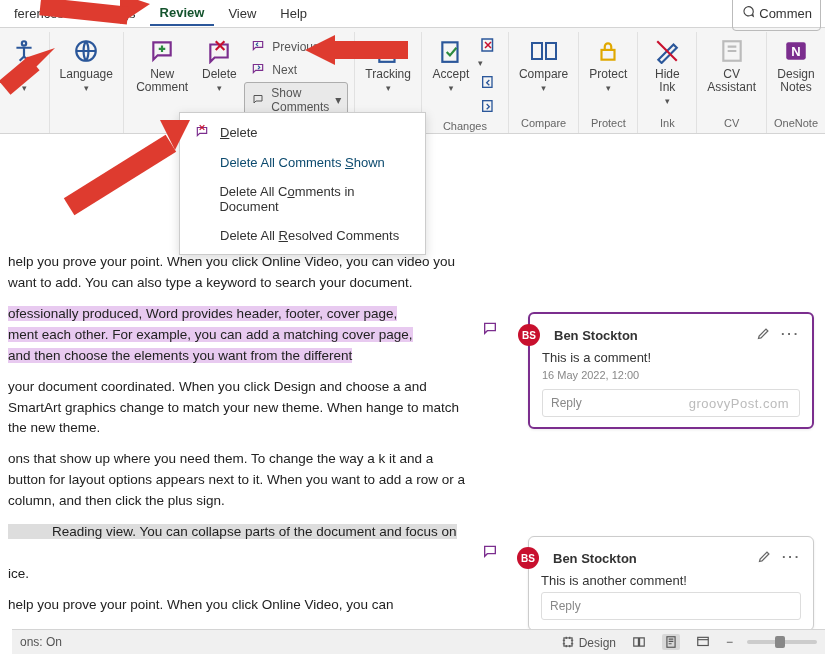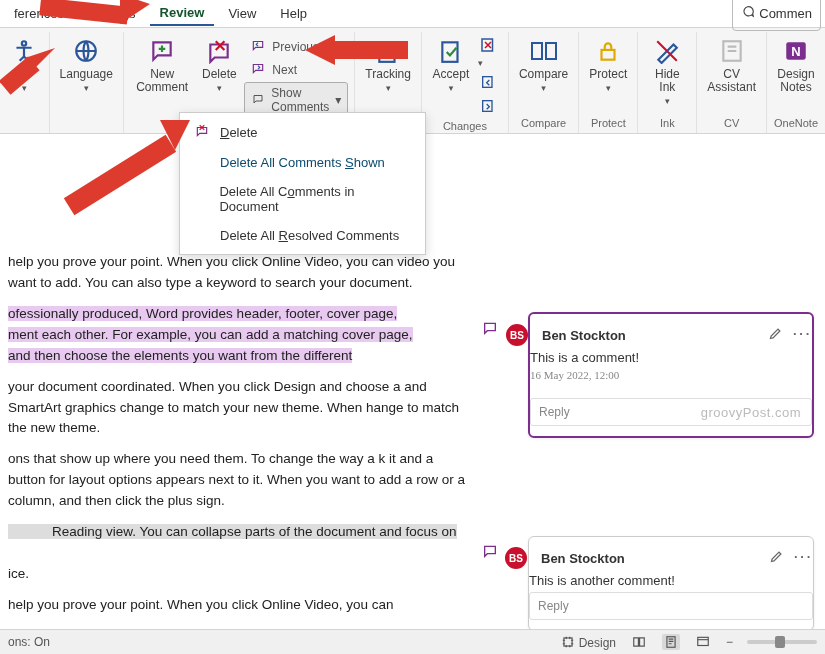--- a/index.html
+++ b/index.html
@@ -123,54 +123,54 @@
     .doc p { margin-bottom: 10px; }
     .hl-purple { background: #e8caf0; }
     .hl-grey { background: #ddd; padding-left: 44px; }
     .doc-spacer { height: 110px; }
     .comment-card {
       position: absolute;
       background: #fff;
       border: 1px solid #ccc;
       border-radius: 6px;
       width: 286px;
-      padding: 10px 0;
+      padding: 10px 12px;
       font-size: 13px;
       box-shadow: 0 1px 3px rgba(0,0,0,.08);
     }
     .comment-card.active {
       border: 2px solid #7b2e8e;
     }
     .cc-head { display: flex; align-items: center; gap: 8px; margin-bottom: 4px; }
     .avatar {
       width: 22px; height: 22px; border-radius: 50%;
       background: #c8102e; color: #fff;
       display: flex; align-items: center; justify-content: center;
       font-size: 10px; font-weight: 600;
       position: relative;
       left: -24px;
       margin-right: -18px;
     }
     .cc-name { font-weight: 600; flex: 1; }
     .cc-actions { display: flex; gap: 10px; color: #666; }
     .cc-body { margin: 2px 0 4px 0; }
-    .cc-ts { color: #888; font-size: 11px; margin-bottom: 17px; font-family: Liberation Serif, serif;}
+    .cc-ts { color: #888; font-size: 11px; margin-bottom: 8px;}
     .cc-reply {
       border: 1px solid #ddd; border-radius: 3px;
       padding: 6px 8px; color: #888; font-size: 12px;
       position: relative;
     }
     .watermark {
       position: absolute; right: 10px; top: 50%; transform: translateY(-50%);
       color: #bbb; font-size: 13px; letter-spacing: .5px;
     }
     
     .statusbar {
       position: absolute;
-      left: 0; bottom: 0; right: 0;
+      left: 12px; bottom: 0; right: 0;
       height: 25px;
       background: #f0f0f0;
       border-top: 1px solid #d4d4d4;
       display: flex; align-items: center;
       font-size: 12px; color: #555;
       padding: 0 8px;
       gap: 14px;
     }
     .statusbar .spacer { flex: 1; }
     .zoom-track {

